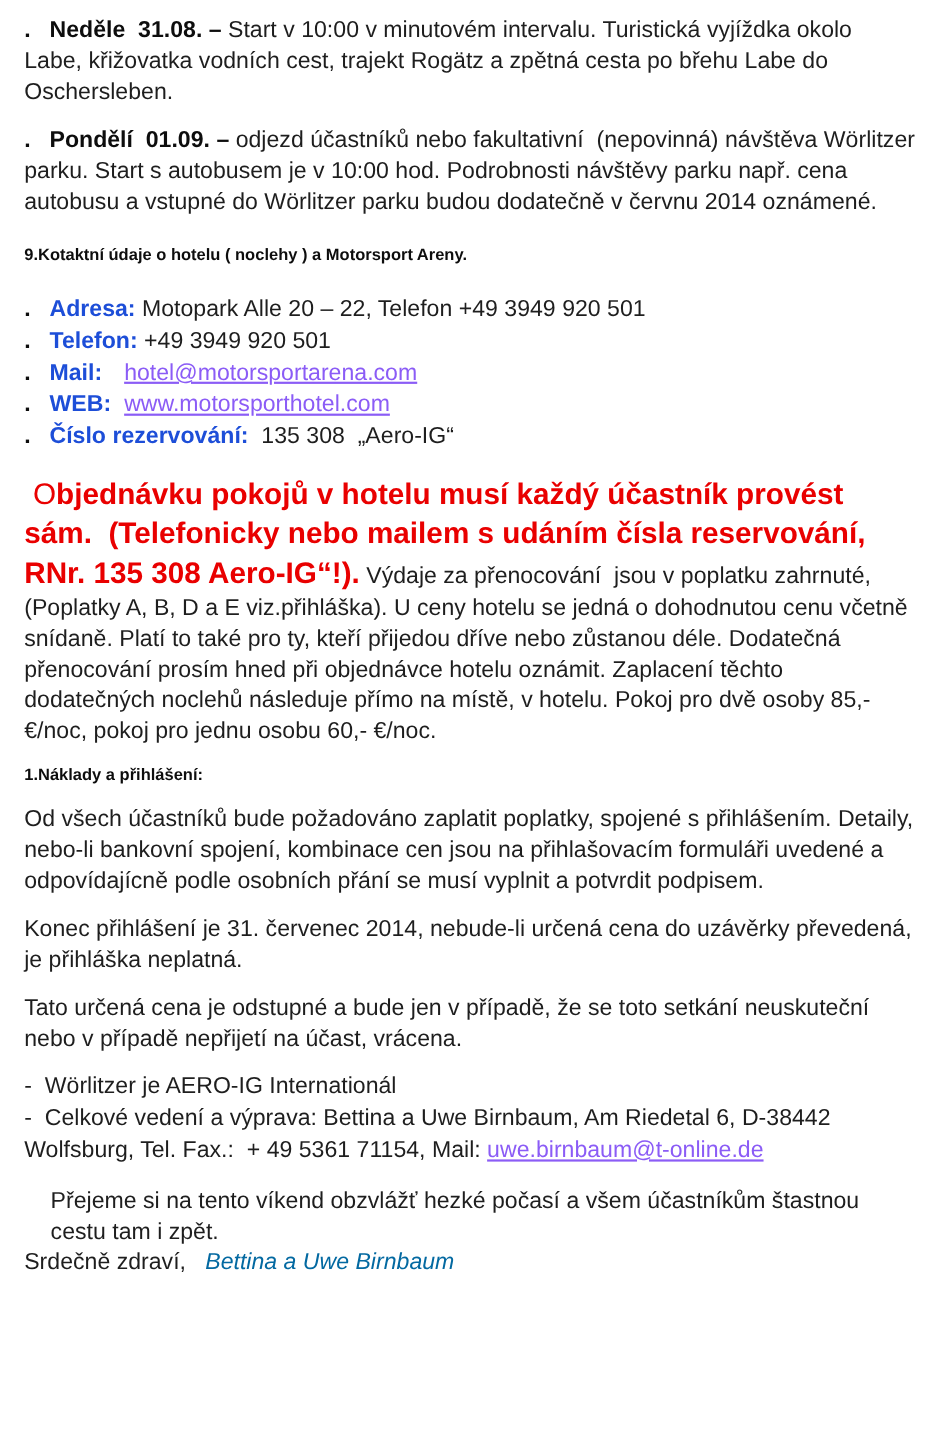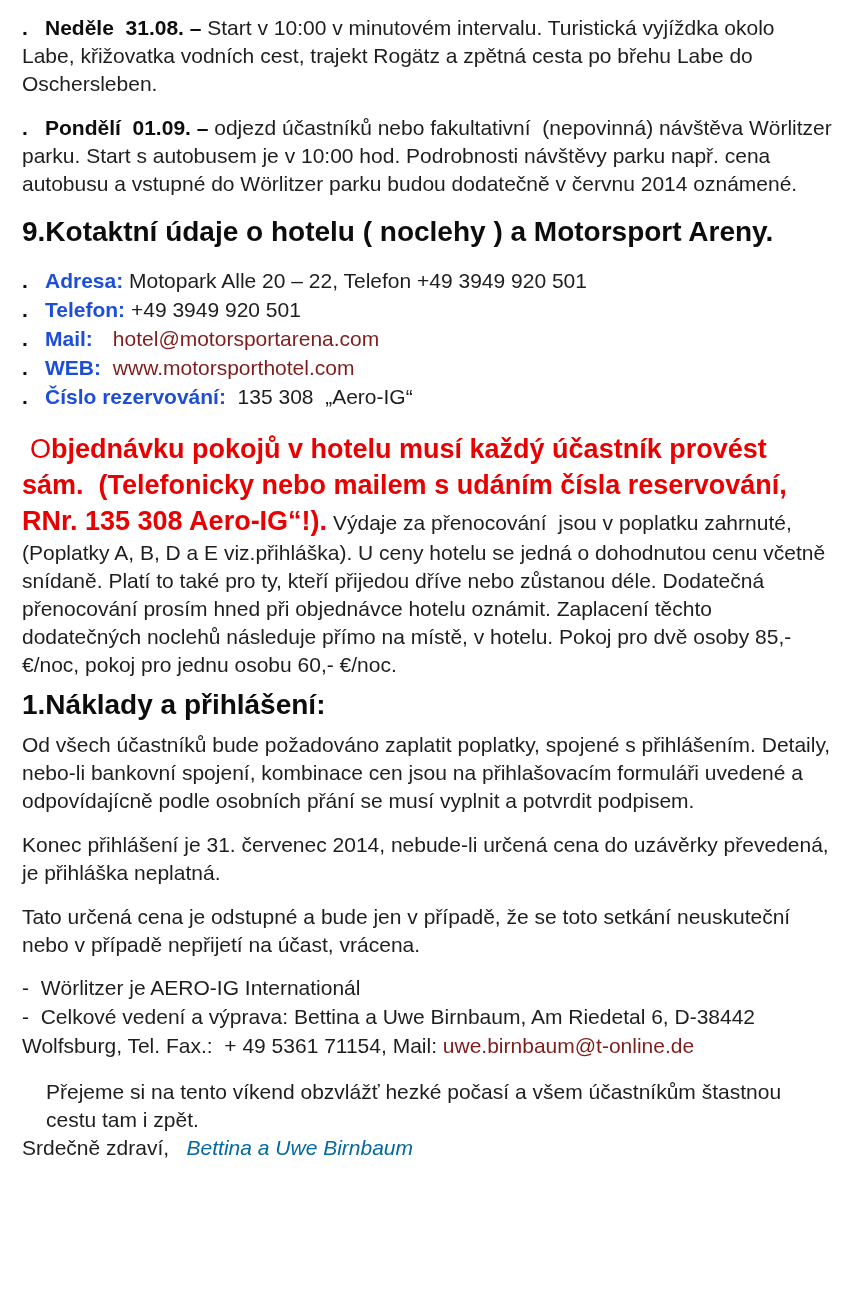--- a/index.html
+++ b/index.html
@@ -18,29 +18,29 @@
   p { margin:0; }
   b, .bold { font-weight:700; color:#0d0d0d; }
 
   .para-schedule-1 { margin-bottom:16px; }
   .para-schedule-2 { margin-bottom:20px; }
 
   .bullet { display:inline-block; width:23px; color:#0d0d0d; font-weight:700; }
 
   .heading {
     font-weight:700; color:#0d0d0d;
-    font-size:28px; line-height:28px;
+    font-size:15px; line-height:28px;
     margin:0 0 20px 0;
   }
 
   .contact-list { margin-bottom:20px; }
   .contact-row { line-height:29px; }
   .lbl { font-weight:700; color:#1d4ed8; }
   .lbl-tab { display:inline-block; min-width:62px; }
-  .link { color:#7f1d1d; cursor:pointer; }
+  .link { color:#8b5cf6; text-decoration:underline; cursor:pointer; }
 
   .booking { margin-bottom:12px; text-indent:8px; }
   .red-big {
     color:#e90000; font-weight:700;
     font-size:27px; line-height:36px;
   }
   .o-light { font-weight:400; }
 
   .h10 { margin-bottom:12px; }
   .para-costs-1 { margin-bottom:16px; }

